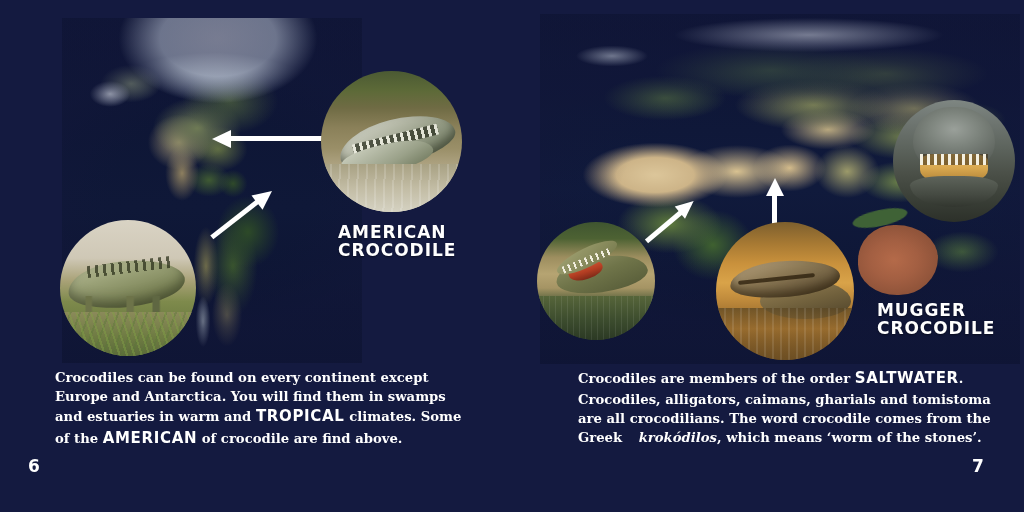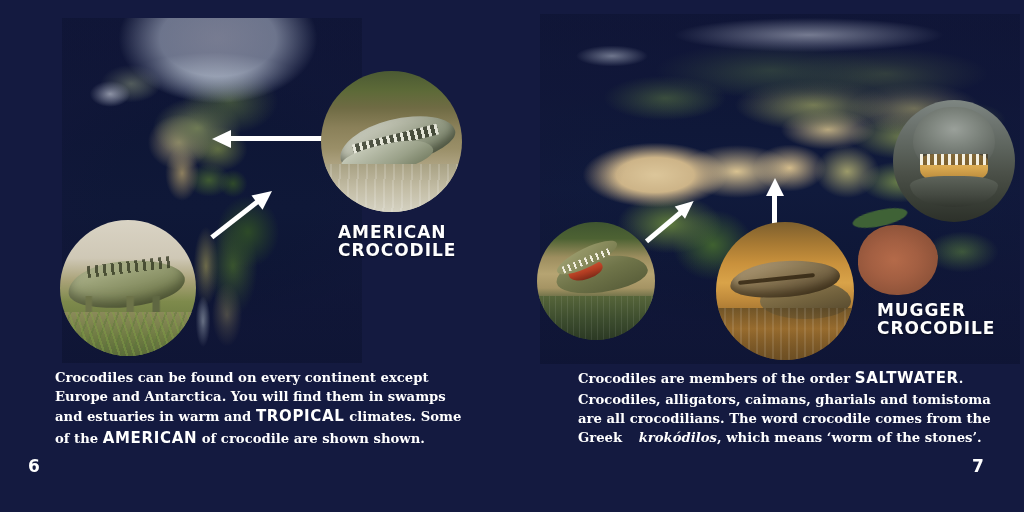--- a/index.html
+++ b/index.html
@@ -407,21 +407,21 @@
         <div class="ridge"></div>
         <div class="legs"></div>
         <div class="grass"></div>
       </div>
     </div>
 
     <div class="label" id="label-american"><span>AMERICAN</span>
 <span>CROCODILE</span></div>
 
 
-    <div class="body-text" id="text-left"><span>Crocodiles can be found on every continent except Europe and Antarctica. You will find them in swamps and estuaries in warm and </span><span class="emph">TROPICAL</span><span> climates. Some of the </span><span class="emph">AMERICAN</span><span> of crocodile are shown shown.</span></div>
+    <div class="body-text" id="text-left"><span>Crocodiles can be found on every continent except Europe and Antarctica. You will find them in swamps and estuaries in warm and </span><span class="emph">TROPICAL</span><span> climates. Some of the </span><span class="emph">AMERICAN</span><span> of crocodile are find above.</span></div>
 
     <div class="page-number" id="page-number-left">6</div>
   </div>
 
   <div class="page page-right">
   </div>
 
   <div class="map map-afroeurasia"></div>
   <div class="newguinea"></div>
   <div class="australia"></div>

